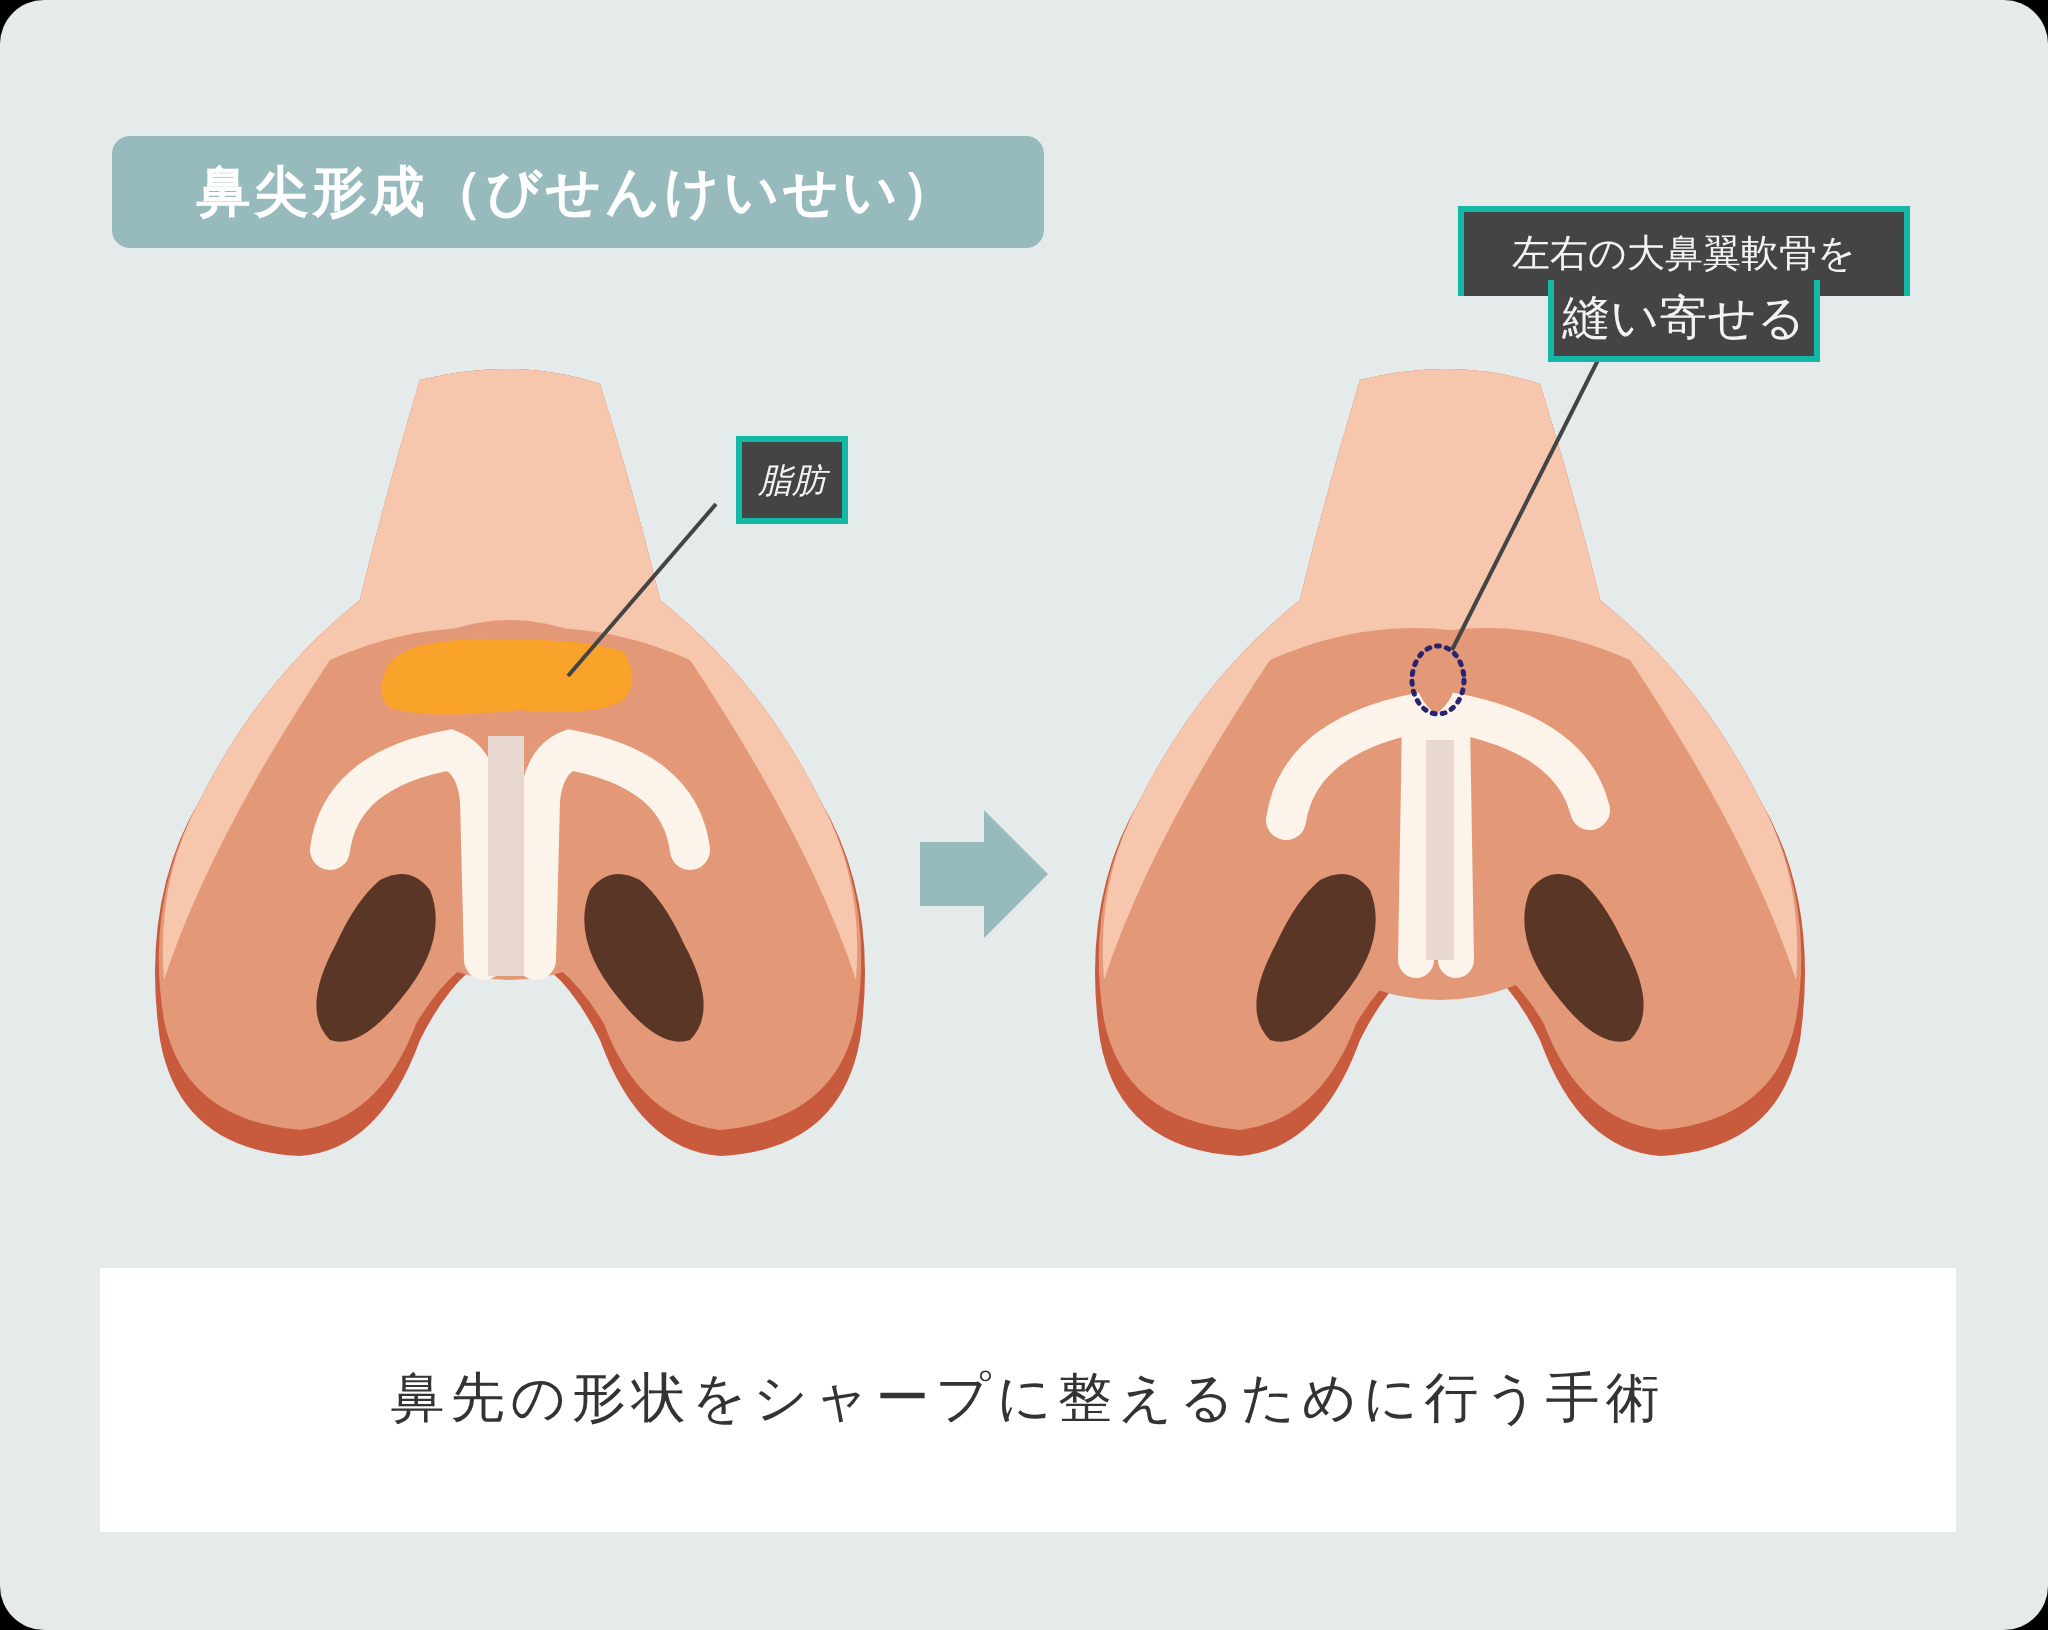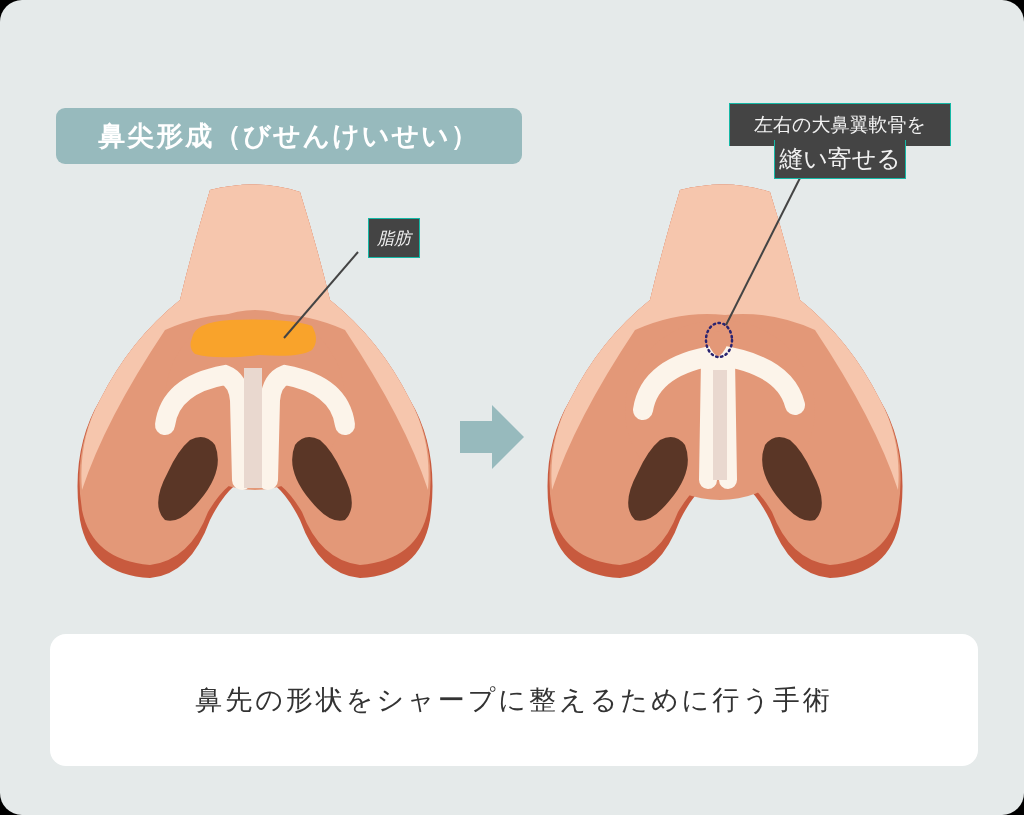--- a/index.html
+++ b/index.html
@@ -6,35 +6,35 @@
   body { width: 1024px; height: 815px; position: relative; overflow: hidden; }
   .card {
     position: absolute; left: 0; top: 0; width: 1024px; height: 815px;
     background: #e5eaea; border-radius: 22px; overflow: hidden;
   }
   .title-pill {
     position: absolute; left: 56px; top: 68px; width: 466px; height: 56px;
     background: #97babd; border-radius: 9px;
     display: flex; align-items: center; justify-content: center;
     color: #ffffff; font-family: "DejaVu Serif", serif; font-size: 27px;
-    letter-spacing: 2px; font-weight: bold; margin-top: 40px;
+    letter-spacing: 2px; font-weight: bold;
   }
   .label-box {
     position: absolute; background: #444444; color: #f2f2f2;
     font-family: "DejaVu Sans", sans-serif; font-size: 17px;
     display: flex; align-items: center; justify-content: center;
-    border: 1px solid #14b8a6;
+    border: 3px solid #14b8a6;
   }
   .fat-label { left: 368px; top: 218px; width: 50px; height: 38px; font-style: italic; }
   .cart-label-1 { left: 729px; top: 103px; width: 220px; height: 42px; font-size: 19px; border-bottom: none; }
   .cart-label-2 { left: 774px; top: 140px; width: 130px; height: 38px; font-size: 24px; border-top: none; }
   .illus { position: absolute; left: 0; top: 0; }
   .caption {
     position: absolute; left: 50px; top: 634px; width: 928px; height: 132px;
-    background: #ffffff; border-radius: 16px;
+    background: #ffffff; border-radius: 0;
     display: flex; flex-direction: column; align-items: center; justify-content: center;
     font-family: "DejaVu Serif", serif; color: #333; font-size: 27px; letter-spacing: 3px;
   }
   .caption div { line-height: 52px; }
 </style>
 </head>
 <body>
 
 <div class="card">
 

